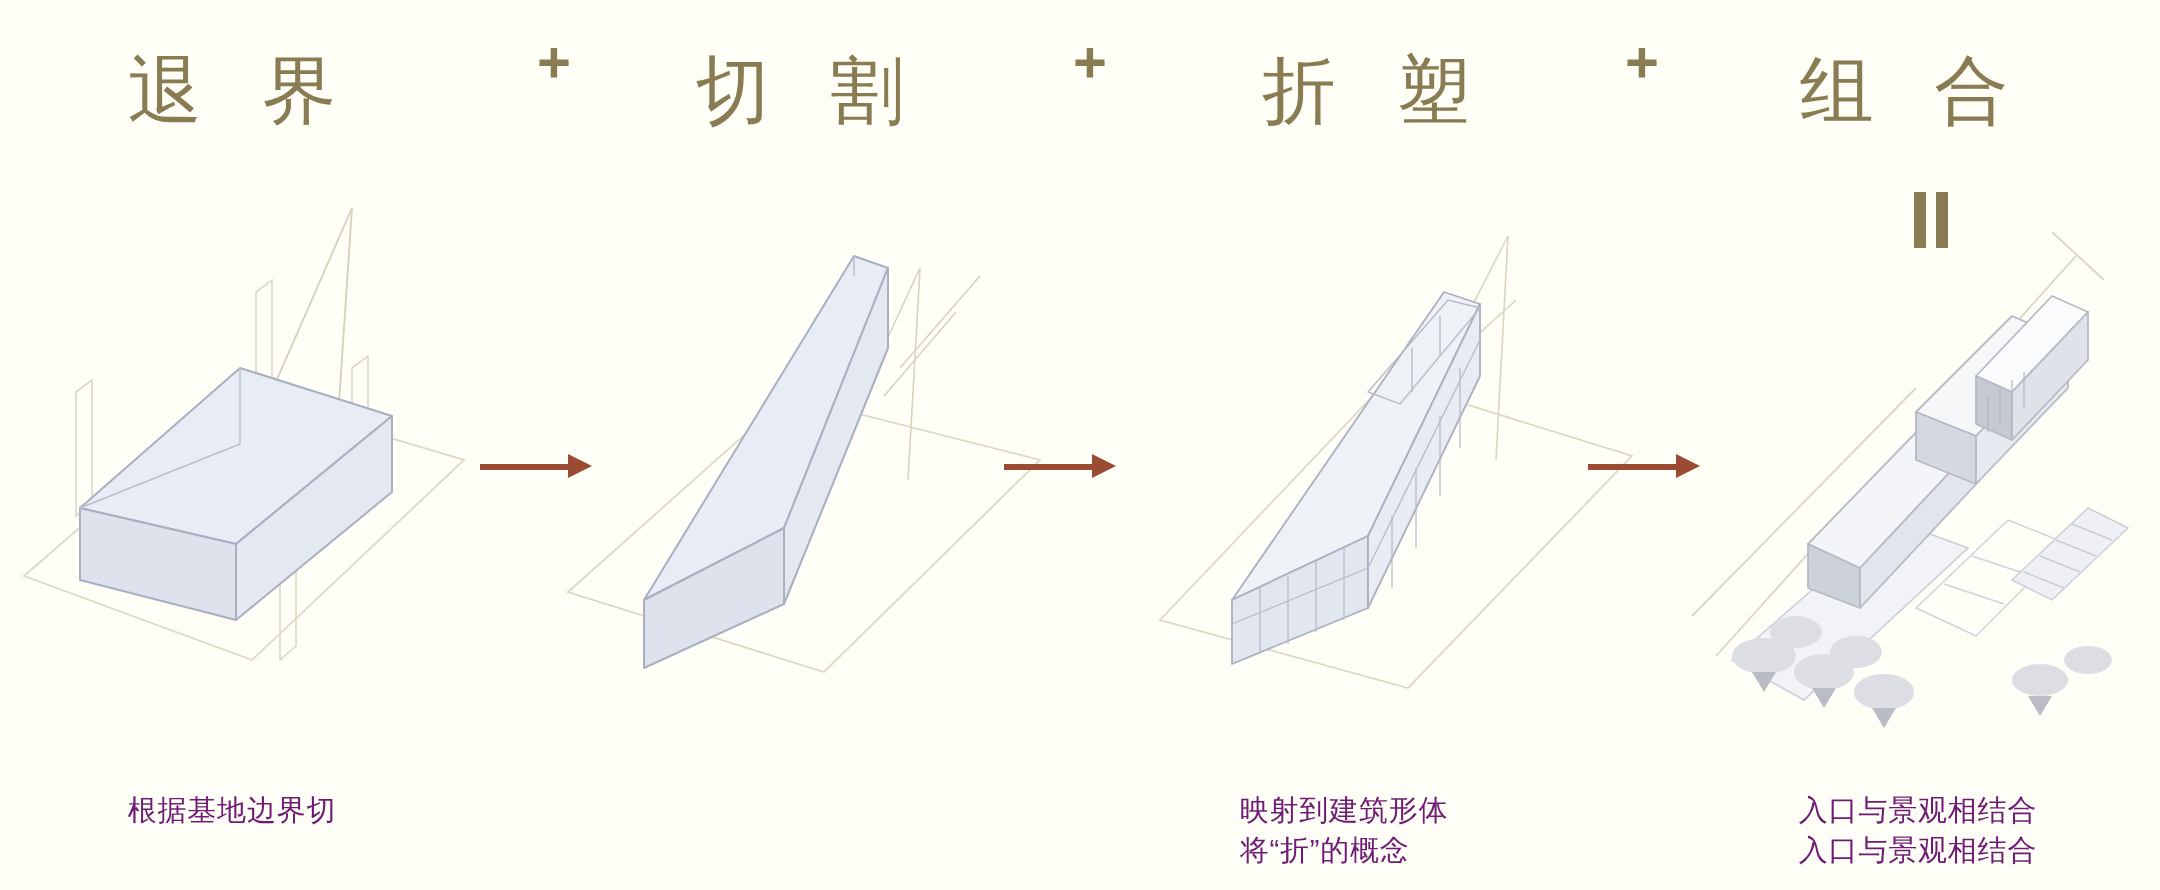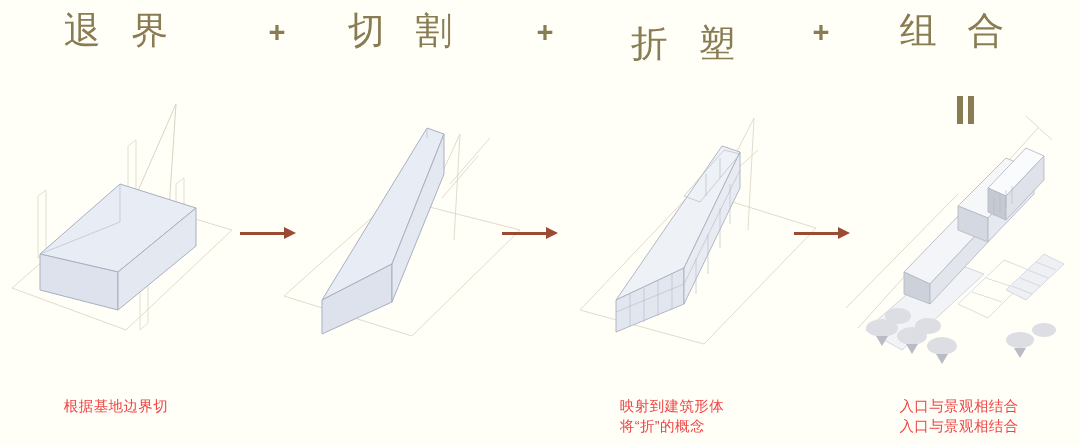--- a/index.html
+++ b/index.html
@@ -26,21 +26,21 @@
   
   .title-row {
     position: absolute;
     top: 0;
     left: 0;
     width: 1080px;
     height: 68px;
   }
   .step-title {
     position: absolute;
-    top: 6px;
+    top: 21px;
     font-size: 37px;
     line-height: 50px;
     letter-spacing: 10px;
     color: #8a7c52;
     font-weight: 400;
     white-space: nowrap;
     transform: translateX(-50%);
     text-indent: 10px;
   }
   .plus-sign {
@@ -108,38 +108,38 @@
     height: 295px;
   }
   .panel svg { display: block; width: 100%; height: 100%; }
 
   
   .caption {
     position: absolute;
     top: 396px;
     font-size: 14.5px;
     line-height: 20px;
-    color: #ef4444;
+    color: #701a75;
     white-space: nowrap;
     letter-spacing: 0.4px;
     transform: translateX(-50%);
   }
   .caption .line { display: block; }
 </style>
 </head>
 <body>
 
 <div id="board">
 
   <div class="title-row">
     <div class="step-title" style="left:116px;">退 界</div>
     <div class="plus-sign" style="left:277px;">+</div>
     <div class="step-title" style="left:400px;">切 割</div>
     <div class="plus-sign" style="left:545px;">+</div>
-    <div class="step-title" style="left:683px;margin-top:13px;">折 塑</div>
+    <div class="step-title" style="left:683px;">折 塑</div>
     <div class="plus-sign" style="left:821px;">+</div>
     <div class="step-title" style="left:952px;">组 合</div>
   </div>
 
   <div class="equals-marker">
     <i></i>
     <i></i>
   </div>
 
   <div class="panel" style="left:0px;">

